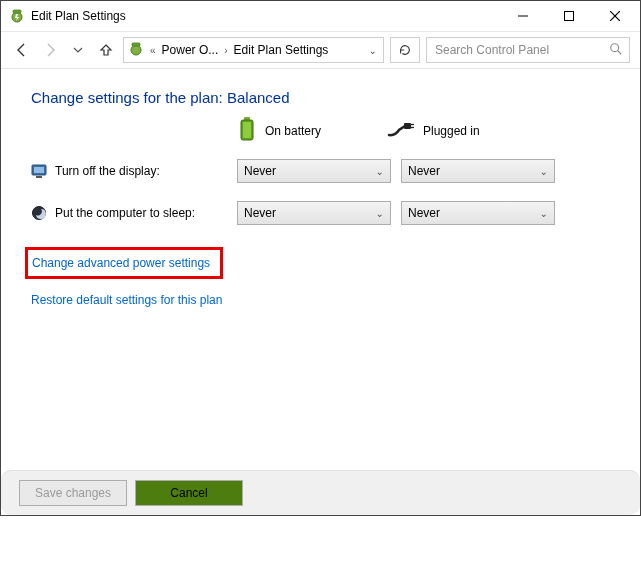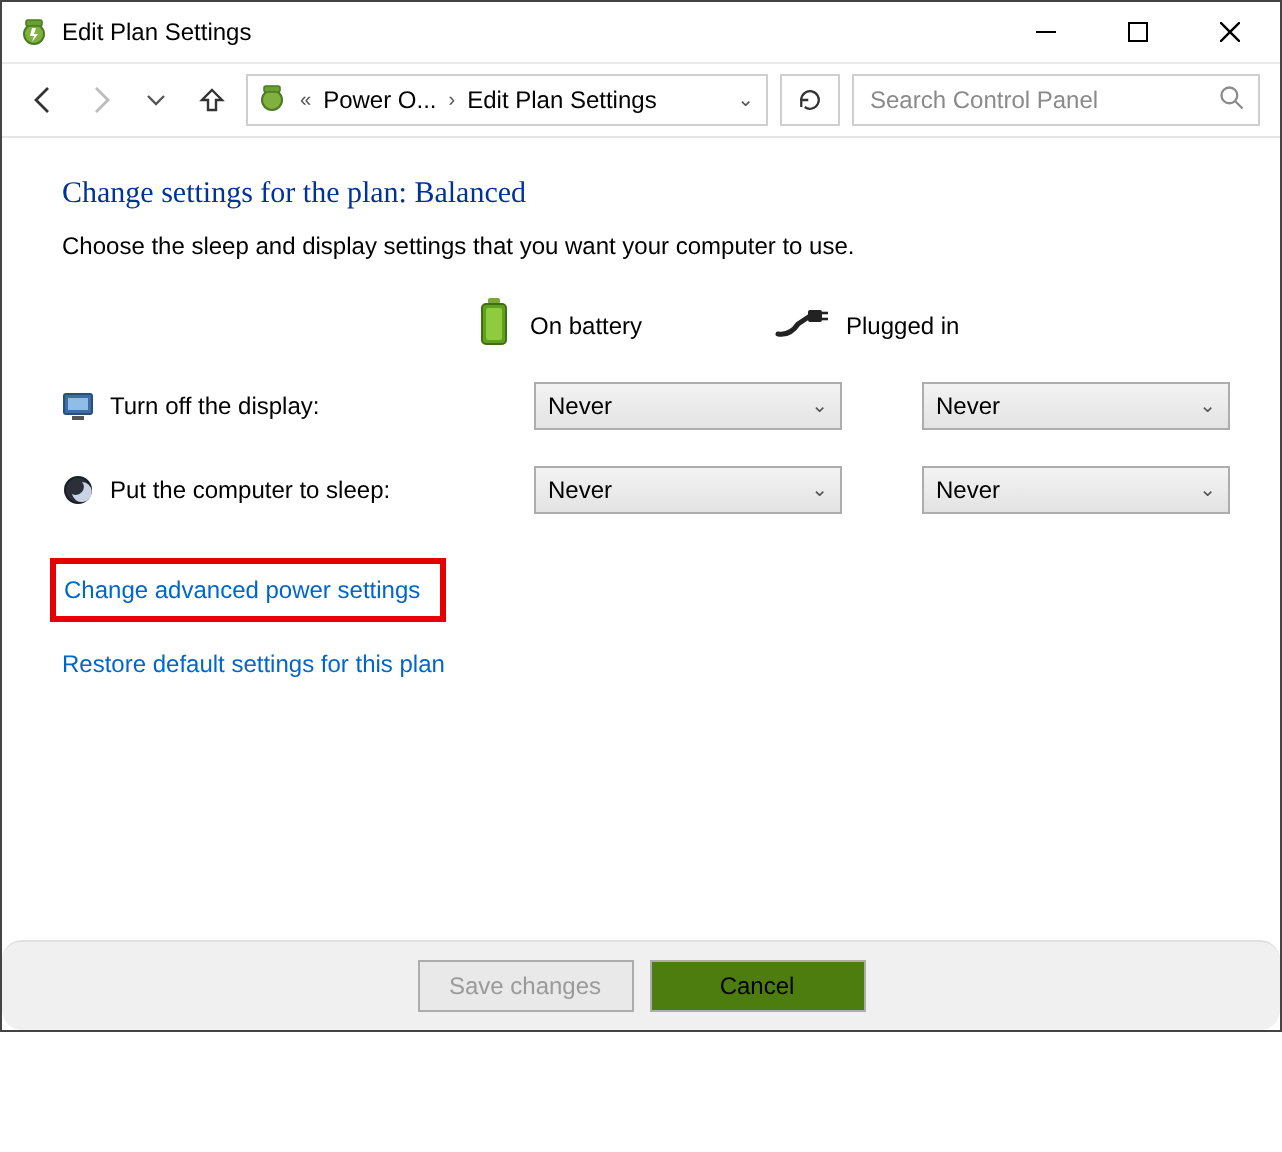--- a/index.html
+++ b/index.html
@@ -90,41 +90,39 @@
   .content {
     flex: 1;
     padding: 20px 0 0 30px;
     overflow: hidden;
     position: relative;
   }
   .heading {
     color: #003399;
     font-size: 15px;
     margin-bottom: 10px;
-    font-family: Liberation Serif, serif;
   }
   .subtext {
     font-size: 12px;
     color: #000;
     margin-bottom: 18px;
   }
   .colheaders {
     display: flex; 
     margin-bottom: 14px;
   }
   .colheaders .lbl-col { width: 206px; }
   .colheaders .hdr {
     width: 150px;
     display: flex; align-items: center; gap: 8px;
     font-size: 12px;
   }
   .row {
     display: flex; align-items: center;
     margin-bottom: 18px;
-    gap: 30px;
   }
   .row .row-label {
     display: flex; align-items: center; gap: 8px;
     width: 206px;
     font-size: 12px;
   }
   .row .row-icon { width: 16px; height: 16px; }
   .select {
     width: 140px; height: 22px;
     border: 1px solid #adadad;
@@ -148,21 +146,21 @@
     display: inline-block;
     margin-left: -6px;
     margin-bottom: 10px;
   }
   .link2 { margin-top: 4px; }
   
   .footer {
     height: 44px;
     border-top: 1px solid #e0e0e0;
     background: #f0f0f0;
-    display: flex; align-items: center; justify-content: center;
+    display: flex; align-items: center; justify-content: flex-start;
     padding: 0 18px; gap: 8px; border-radius: 10px;
   }
   .btn {
     min-width: 86px; height: 24px;
     border: 1px solid #adadad;
     background: #e9e9e9;
     font-size: 12px;
     display: flex; align-items: center; justify-content: center;
     padding: 0 10px;
   }
@@ -251,21 +249,20 @@
         <svg width="14" height="14" viewBox="0 0 16 16">
             <circle cx="6.5" cy="6.5" r="4.5" fill="none" stroke="#8a8a8a" stroke-width="1.3"></circle>
             <line x1="10" y1="10" x2="14" y2="14" stroke="#8a8a8a" stroke-width="1.3"></line>
           </svg>
       </span>
     </div>
   </div>
 
   <div class="content">
     <div class="heading">Change settings for the plan: Balanced</div>
-    <div class="subtext">Choose the sleep and display settings that you want your computer to use.</div>
 
     <div class="colheaders">
       <div class="lbl-col"></div>
       <div class="hdr">
         <span>
           <svg width="20" height="26" viewBox="0 0 20 26">
             <rect x="7" y="1" width="6" height="3" rx="1" fill="#7aa833"></rect>
             <rect x="4" y="4" width="12" height="20" rx="2" fill="#5fa11e" stroke="#3f6f12" stroke-width="1"></rect>
             <rect x="6" y="6" width="8" height="16" rx="1" fill="#8ecc3d"></rect>
           </svg>

